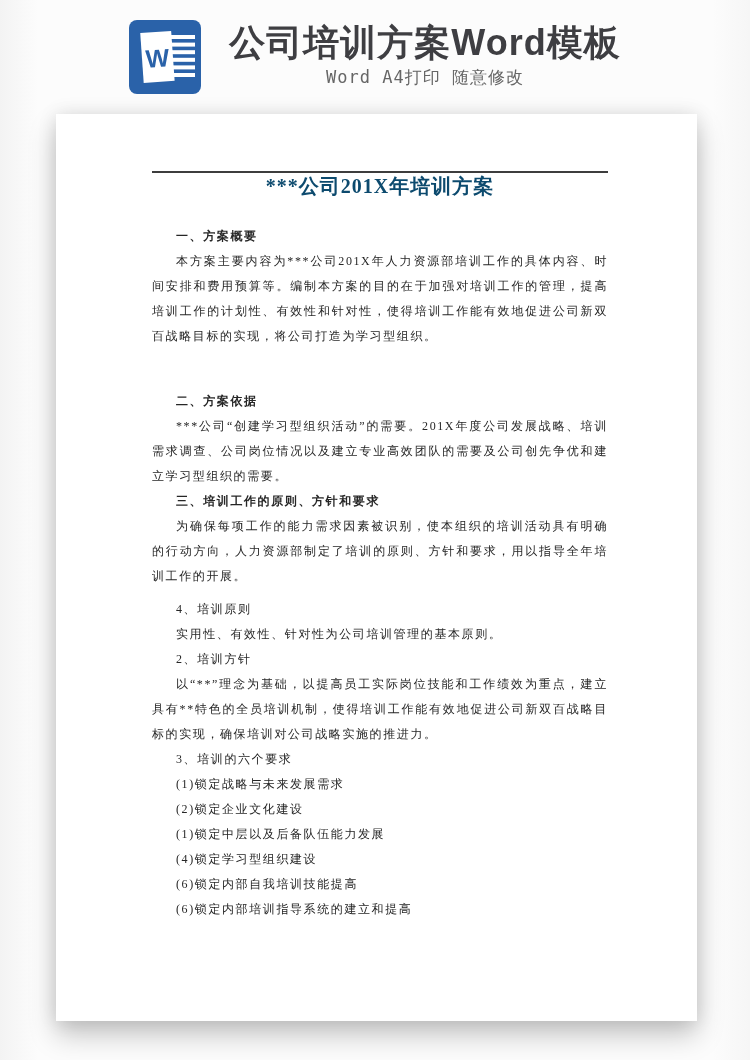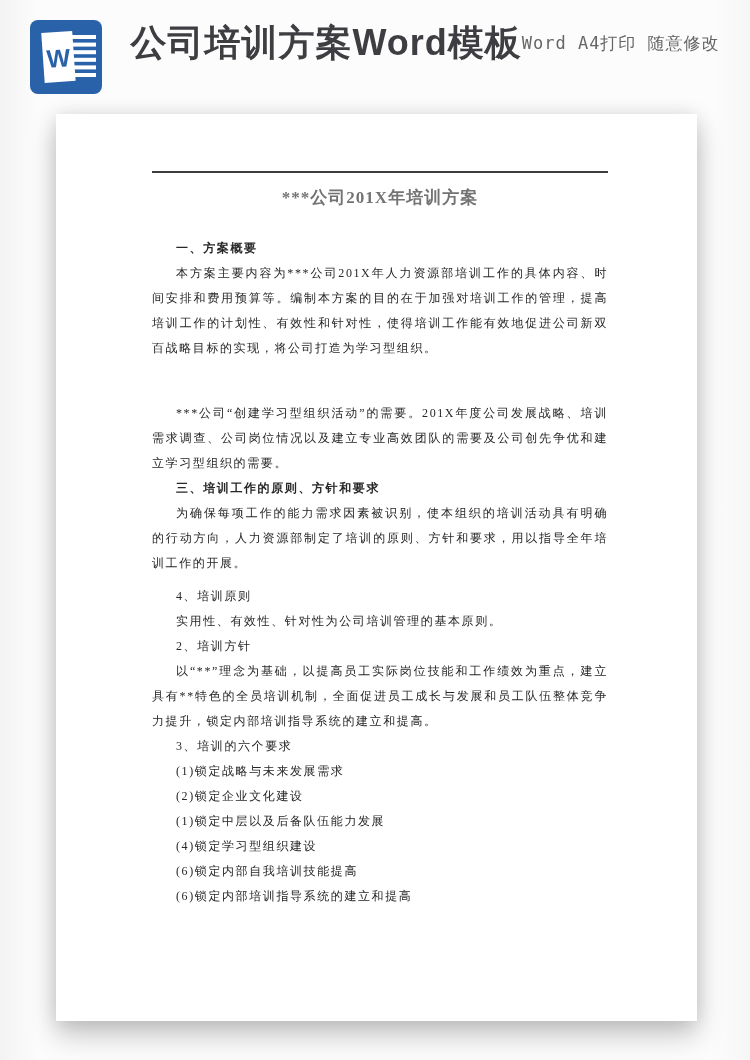--- a/index.html
+++ b/index.html
@@ -14,21 +14,21 @@
   
   .header {
     height: 114px;
     display: flex;
     justify-content: center;
     align-items: flex-start;
     padding-top: 20px;
     gap: 28px;
   }
   .logo-wrap { flex: 0 0 auto; }
-  .header-text { display: flex; flex-direction: row; align-items: center; }
+  .header-text { display: flex; flex-direction: column; align-items: center; }
   .header-title {
     font-family: "Liberation Sans", "DejaVu Sans", sans-serif;
     font-size: 36px;
     font-weight: bold;
     color: #3e3e42;
     line-height: 46px;
     letter-spacing: 1px;
     white-space: nowrap;
   }
   .header-subtitle {
@@ -49,25 +49,25 @@
     background: #ffffff;
     box-shadow: 0 0 18px rgba(0,0,0,0.10), 0 14px 26px rgba(0,0,0,0.22);
     padding: 57px 89px 0 96px;
   }
   .top-rule {
     border: none;
     border-top: 2px solid #3d3d3d;
     height: 0;
   }
   .doc-title {
-    margin-top: 12px;
+    margin-top: 0;
     text-align: center;
-    font-size: 17px;
+    font-size: 20px;
     font-weight: bold;
-    color: #737373;
+    color: #0c4a6e;
     line-height: 26px;
     letter-spacing: 1px;
   }
   .blk {
     font-size: 12px;
     line-height: 25px;
     color: #262626;
     letter-spacing: 1.6px;
     text-align: justify;
     text-indent: 2em;
@@ -108,30 +108,31 @@
 
   <div class="doc-page">
     <hr class="top-rule">
     <div class="doc-title">***公司201X年培训方案</div>
     <div class="gap25"></div>
 
     <div class="blk sec-heading">一、方案概要</div>
     <div class="blk">本方案主要内容为***公司201X年人力资源部培训工作的具体内容、时间安排和费用预算等。编制本方案的目的在于加强对培训工作的管理，提高培训工作的计划性、有效性和针对性，使得培训工作能有效地促进公司新双百战略目标的实现，将公司打造为学习型组织。</div>
     <div class="gap40"></div>
 
+    <div class="blk sec-heading">二、方案依据</div>
     <div class="blk">***公司“创建学习型组织活动”的需要。201X年度公司发展战略、培训需求调查、公司岗位情况以及建立专业高效团队的需要及公司创先争优和建立学习型组织的需要。</div>
 
     <div class="blk sec-heading">三、培训工作的原则、方针和要求</div>
     <div class="blk">为确保每项工作的能力需求因素被识别，使本组织的培训活动具有明确的行动方向，人力资源部制定了培训的原则、方针和要求，用以指导全年培训工作的开展。</div>
     <div class="gap8"></div>
 
     <div class="blk">4、培训原则</div>
     <div class="blk">实用性、有效性、针对性为公司培训管理的基本原则。</div>
     <div class="blk">2、培训方针</div>
-    <div class="blk">以“**”理念为基础，以提高员工实际岗位技能和工作绩效为重点，建立具有**特色的全员培训机制，全面促进员工成长与发展和员工队伍整体竞争力提升，锁定内部培训指导系统的建立和提高。</div>
+    <div class="blk">以“**”理念为基础，以提高员工实际岗位技能和工作绩效为重点，建立具有**特色的全员培训机制，使得培训工作能有效地促进公司新双百战略目标的实现，确保培训对公司战略实施的推进力。</div>
     <div class="blk">3、培训的六个要求</div>
 
     <div class="blk">(1)锁定战略与未来发展需求</div>
     <div class="blk">(2)锁定企业文化建设</div>
     <div class="blk">(1)锁定中层以及后备队伍能力发展</div>
     <div class="blk">(4)锁定学习型组织建设</div>
     <div class="blk">(6)锁定内部自我培训技能提高</div>
     <div class="blk">(6)锁定内部培训指导系统的建立和提高</div>
   </div>
 

